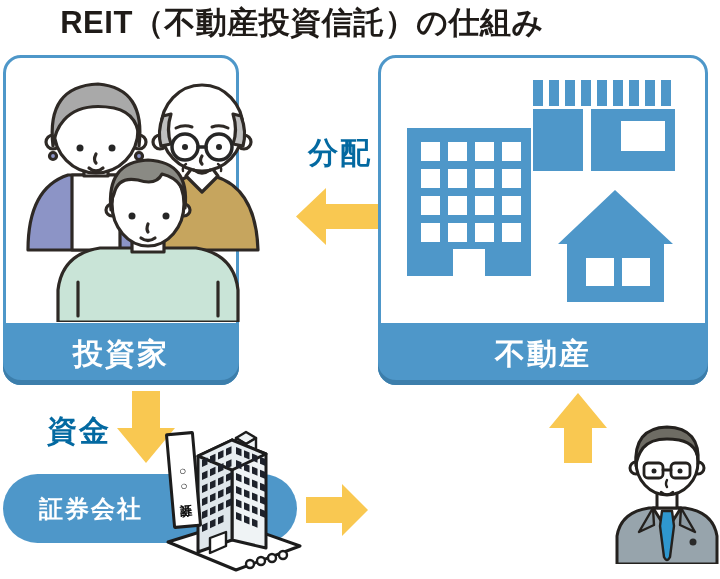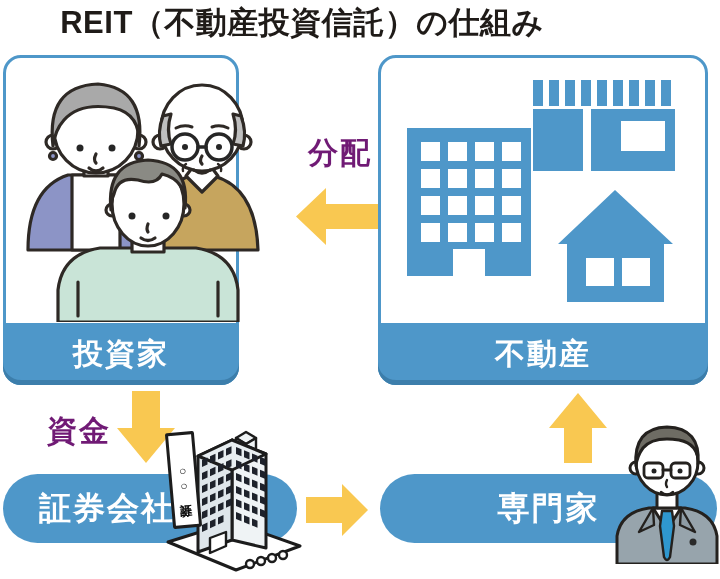--- a/index.html
+++ b/index.html
@@ -20,26 +20,26 @@
   .box-art{position:absolute;left:0;top:0;}
   .band{
     position:absolute;left:-3px;right:-3px;bottom:-3px;height:62px;
     background:#4E97C9;border-radius:0 0 18px 18px;
     box-shadow:inset 0 -5px 0 rgba(15,60,95,.28);
     display:flex;align-items:center;justify-content:center;
     color:#fff;font-size:30px;font-weight:700;letter-spacing:2px;
   }
   .pill{
     position:absolute;top:474px;height:69px;background:#4E97C9;border-radius:35px;
-    display:flex;align-items:center;color:#fff;font-size:32px;font-weight:700;letter-spacing:2px;
+    display:flex;align-items:center;color:#fff;font-size:24px;font-weight:700;letter-spacing:2px;
   }
   .pill-securities{left:3px;width:294px;padding-left:36px;box-sizing:border-box;}
   .pill-experts{left:380px;width:337px;justify-content:center;}
   .flow-label{
-    position:absolute;font-size:30px;font-weight:700;color:#701a75;
+    position:absolute;font-size:30px;font-weight:700;color:#0369a1;
     letter-spacing:2px;text-align:center;white-space:nowrap;
   }
   .label-distribution{left:298px;top:133px;width:84px;}
   .label-funds{left:40px;top:411px;width:78px;text-align:center;}
   .label-investment{left:468px;top:419px;width:78px;}
   .arrow{position:absolute;}
   .art{position:absolute;}
   .sign{
     position:absolute;left:169px;top:432px;width:23px;height:90px;
     background:#fff;border:3px solid #1C1C1C;border-radius:2px;
@@ -236,23 +236,20 @@
         <rect x="16" y="65" width="5.5" height="7"></rect>
     </g>
     <polygon points="48,112 64,106 64,120 48,127" fill="#FFFFFF" stroke-width="2.4"></polygon>
   </svg>
   <div class="sign">○○証券</div>
 
   <svg class="arrow" style="left:306px;top:484px" width="62" height="52" viewBox="0 0 62 52">
     <polygon points="0,13 36,13 36,0 62,26 36,52 36,39 0,39" fill="#F9C851"></polygon>
   </svg>
 
-  <div class="pill pill-experts">
-    <span>専門家</span>
-  </div>
 
   <svg class="arrow" style="left:549px;top:393px" width="58" height="70" viewBox="0 0 58 70">
     <polygon points="29,0 58,35 43,35 43,70 15,70 15,35 0,35" fill="#F9C851"></polygon>
   </svg>
 
   <svg class="art" style="left:613px;top:414px" width="108" height="150" viewBox="0 0 108 150" fill="none" stroke="#24211E" stroke-width="3" stroke-linecap="round" stroke-linejoin="round">
     <path d="M4,150 L4,122 Q8,98 36,94 L72,94 Q100,98 104,122 L104,150 Z" fill="#97A4AC"></path>
     <polygon points="40,94 54,116 68,94" fill="#FFFFFF"></polygon>
     <path d="M49,97 L59,97 L61,112 L57,143 Q54,149 51,143 L47,112 Z" fill="#2F97CE" stroke-width="2.4"></path>
     <path d="M40,94 L26,118 L41,111 Z" fill="#8E9CA5" stroke-width="2.4"></path>

